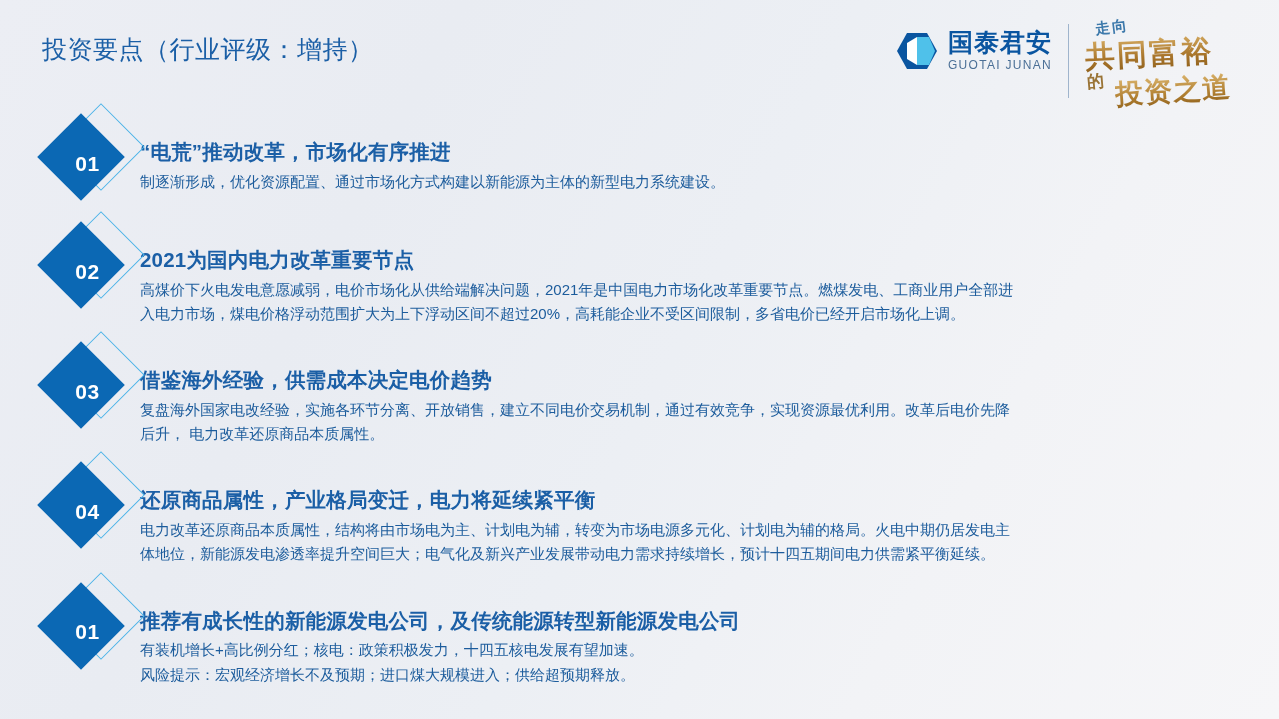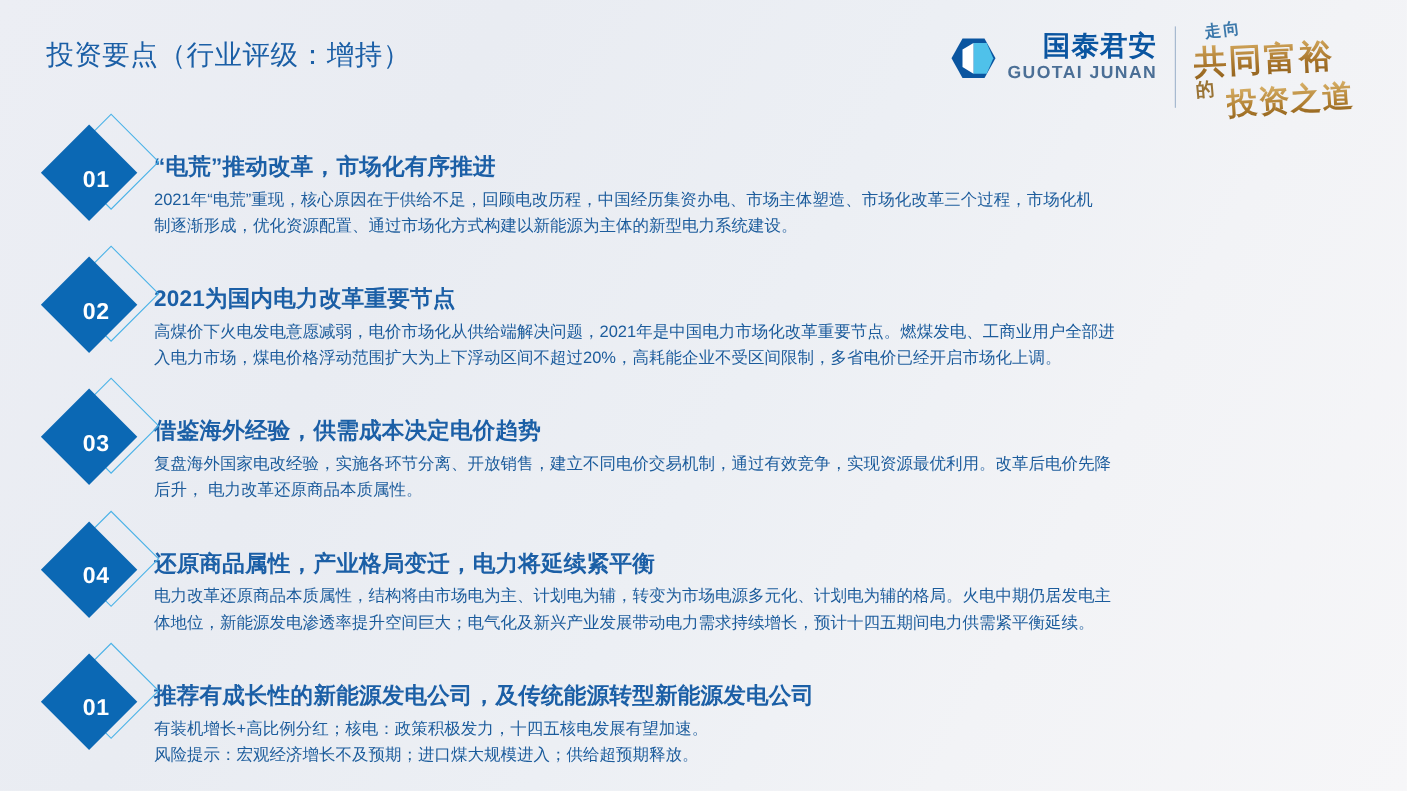--- a/index.html
+++ b/index.html
@@ -66,22 +66,22 @@
     flex-direction: column;
     line-height: 1;
   }
   .brand-cn {
     font-size: 25px;
     font-weight: bold;
     color: #0a55a0;
     letter-spacing: 1px;
   }
   .brand-en {
-    font-size: 16px;
-    font-weight: bold;
+    font-size: 12px;
+    font-weight: normal;
     color: #4b6f96;
     letter-spacing: 1.3px;
     margin-top: 4px;
   }
   .brand-divider {
     width: 1px;
     background: #9fb4cc;
     height: 74px;
     margin: 2px 16px 0 16px;
     flex: none;
@@ -256,21 +256,20 @@
 
     <div class="point p1">
       <div class="badge">
         <div class="badge-outline"></div>
         <div class="badge-fill"></div>
         <div class="badge-num">01</div>
       </div>
       <div class="point-body">
         <div class="point-heading">“电荒”推动改革，市场化有序推进</div>
         <div class="point-text">
-          <span class="ln">2021年“电荒”重现，核心原因在于供给不足，回顾电改历程，中国经历集资办电、市场主体塑造、市场化改革三个过程，市场化机</span>
           <span class="ln">制逐渐形成，优化资源配置、通过市场化方式构建以新能源为主体的新型电力系统建设。</span>
         </div>
       </div>
     </div>
 
     <div class="point p2">
       <div class="badge">
         <div class="badge-outline"></div>
         <div class="badge-fill"></div>
         <div class="badge-num">02</div>

